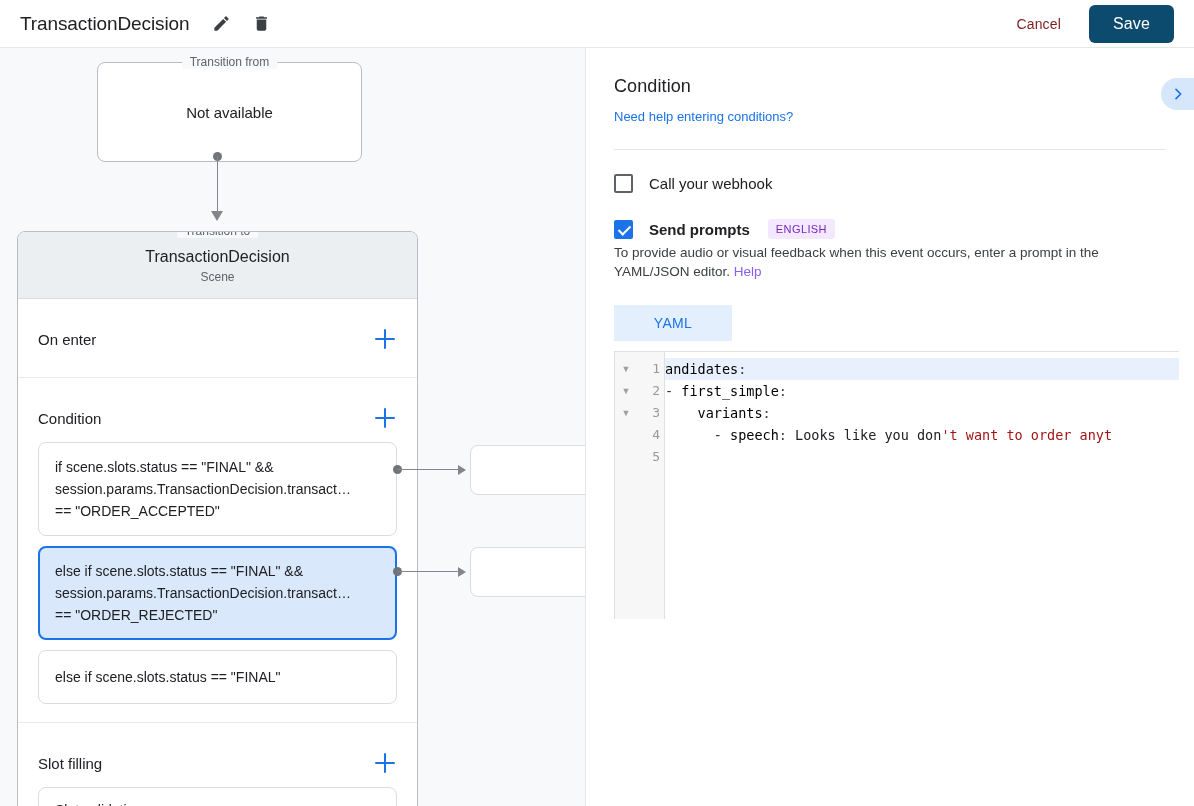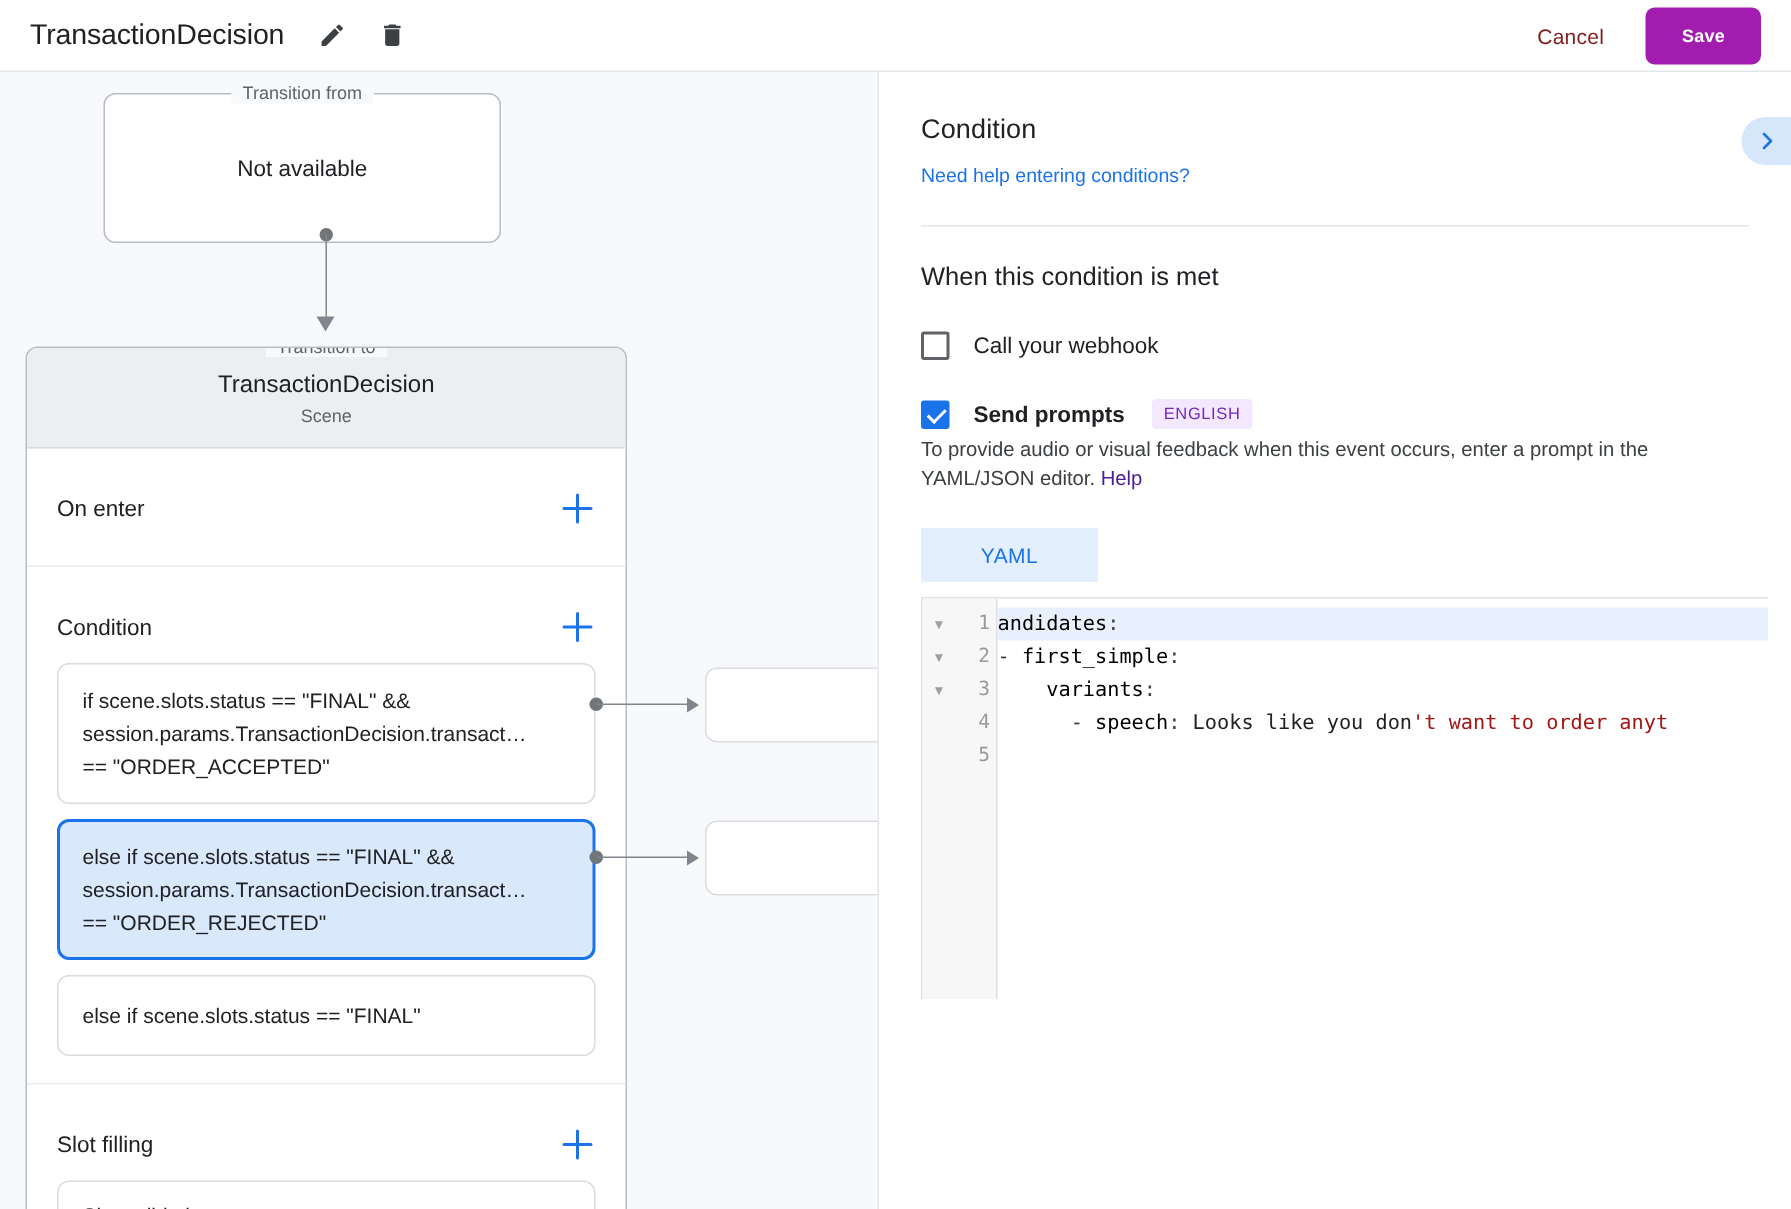--- a/index.html
+++ b/index.html
@@ -36,21 +36,21 @@
   .header-icon-btn svg { display:block; }
   .hdr-left-icons { display:flex; align-items:center; gap: 12px; margin-left: 18px; }
   .header-spacer { flex: 1; }
   .btn-cancel {
     color: #7f1d1d; font-size: 14px; font-weight: 500;
     background: transparent; border: none; cursor: pointer;
     padding: 8px 14px; border-radius: 4px; letter-spacing: 0.15px;
     font-family: inherit;
   }
   .btn-save {
-    background: #a21caf; color: #fff; font-size: 12px; font-weight: 700;
+    background: #0c4a6e; color: #fff; font-size: 16px; font-weight: 400;
     border: none; cursor: pointer;
     padding: 0 24px; height: 38px; border-radius: 6px;
     margin-left: 14px; letter-spacing: 0.15px;
     font-family: inherit;
   }
 
   
   .canvas {
     position: absolute; top: 48px; left: 0;
     width: 585px; height: 758px;
@@ -70,21 +70,21 @@
     border-radius: 8px;
   }
   .fs-legend {
     position: absolute; top: -8px; left: 50%; transform: translateX(-50%);
     background: #f8f9fa; padding: 0 8px;
     font-size: 12px; color: #5f6368; white-space: nowrap;
   }
 
   
   #transition-from {
-    left: 69px; top: 14px; width: 265px; height: 100px;
+    left: 97px; top: 14px; width: 265px; height: 100px;
     background: #fff;
   }
   #transition-from .fs-body {
     height: 100%; display:flex; align-items:center; justify-content:center;
     font-size: 15px; color: #202124;
   }
 
   
   .conn-dot {
     position:absolute; width: 9px; height: 9px; border-radius: 50%;
@@ -231,21 +231,21 @@
   .check-label.bold { font-weight: 700; }
   .lang-badge {
     margin-left: 18px; background: #f3e8fd; color: #7627bb;
     font-size: 11px; letter-spacing: 0.4px;
     padding: 4px 8px; border-radius: 3px;
   }
   .helper-text {
     font-size: 13.5px; color: #3c4043; line-height: 19px;
     margin: -10px 0 0 0; max-width: 560px;
   }
-  .helper-text a { color:#4c1d95; text-decoration:none; cursor:pointer; }
+  .helper-text a { color:#8b5cf6; text-decoration:none; cursor:pointer; }
 
   
   .editor-tabs { display:flex; margin-top: 24px; }
   .etab {
     height: 36px; min-width: 118px;
     display:flex; align-items:center; justify-content:center;
     font-size: 14px; color: #5f6368; cursor:pointer; letter-spacing:0.3px;
   }
   .etab.active { background:#e4effd; color:#1a73e8; }
 
@@ -397,21 +397,20 @@
         </svg>
       </div>
 
 
       <span class="help-link">Need help entering conditions?</span>
 
       <div class="detail-divider"></div>
     </div>
 
     <div class="detail-body">
-      <div class="met-title">When this condition is met</div>
 
       <div class="check-row">
         <div class="cbox"></div>
         <div class="check-label">Call your webhook</div>
       </div>
 
       <div class="check-row" style="margin-bottom:14px;">
         <div class="cbox checked"></div>
         <div class="check-label bold">Send prompts</div>
         <div class="lang-badge">ENGLISH</div>

